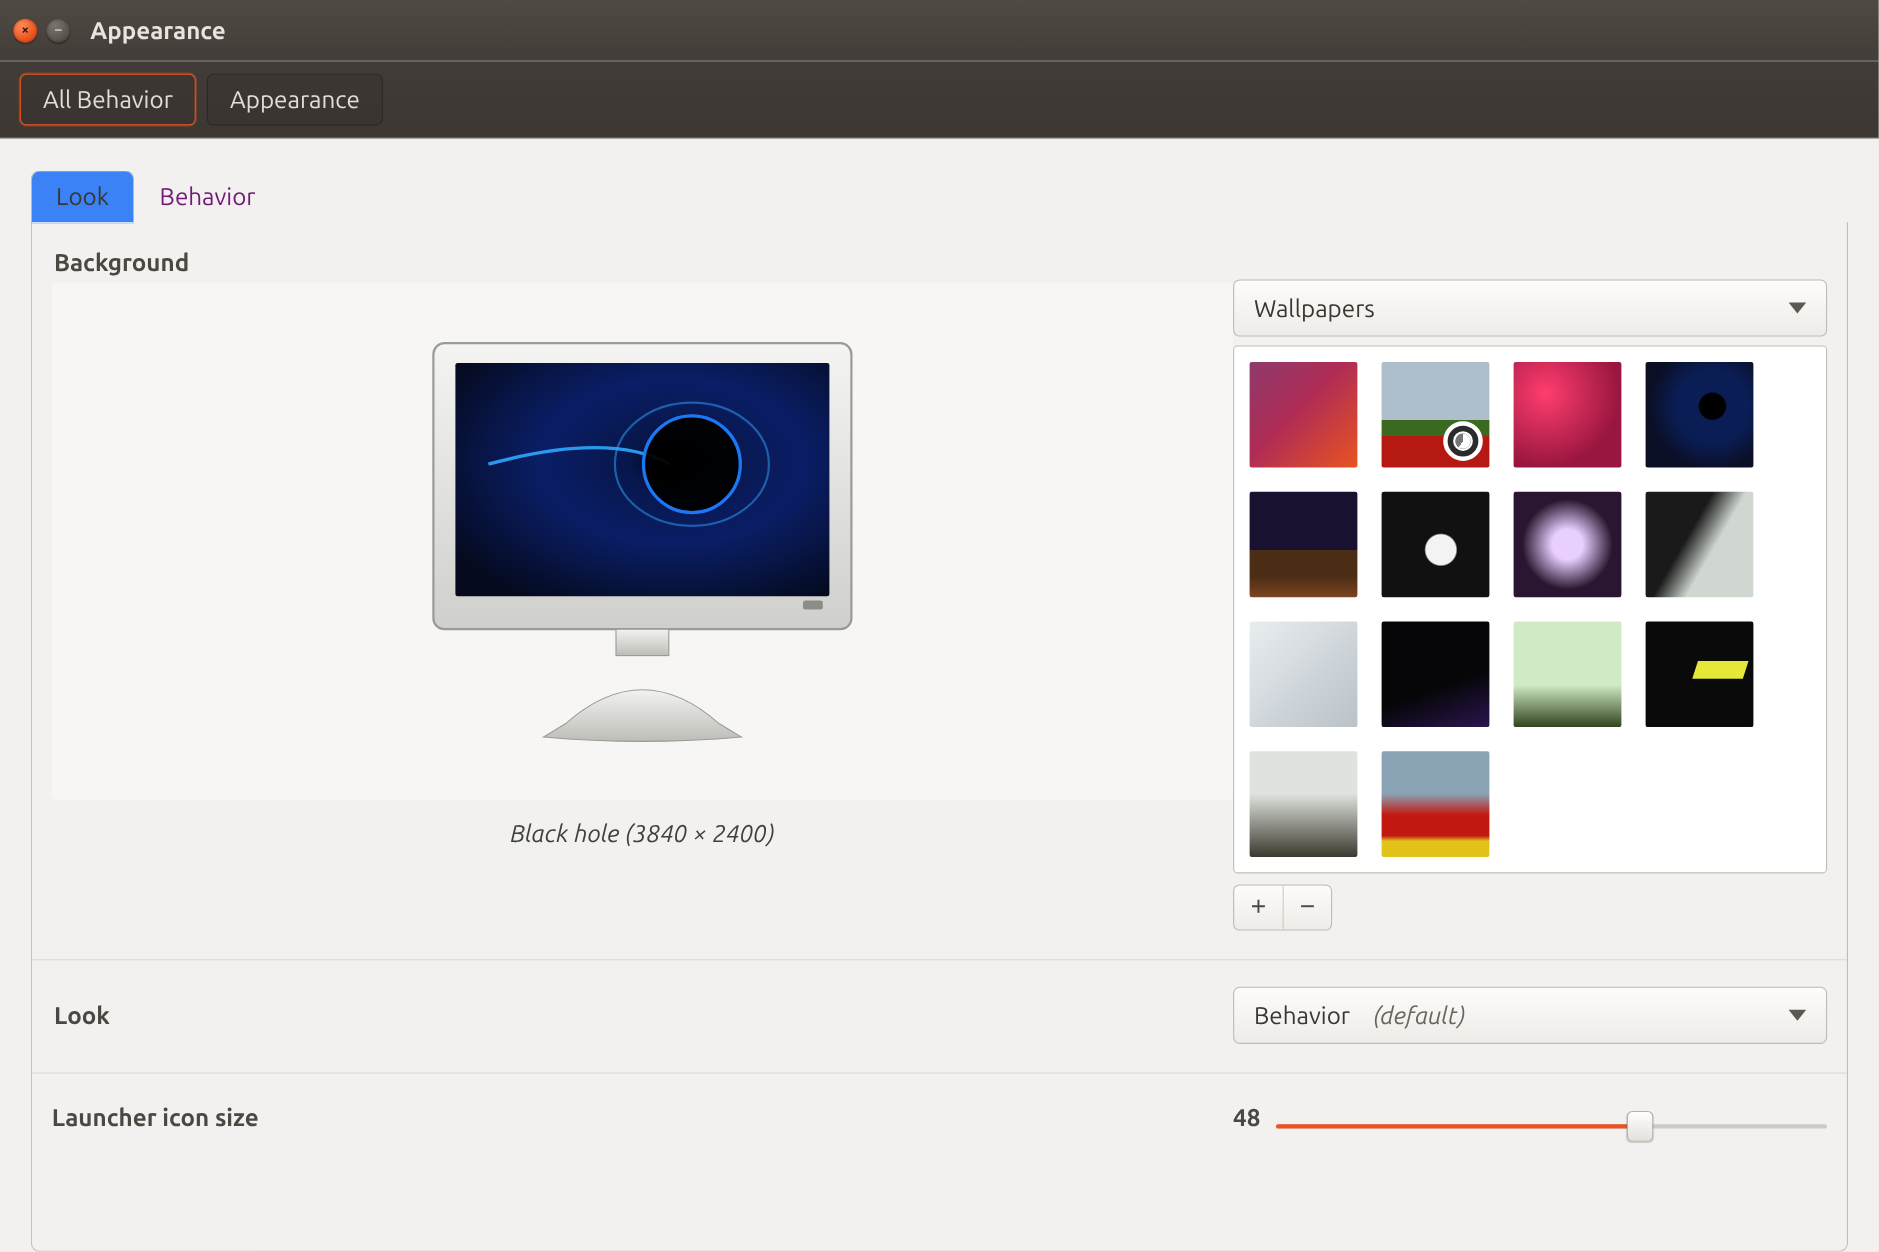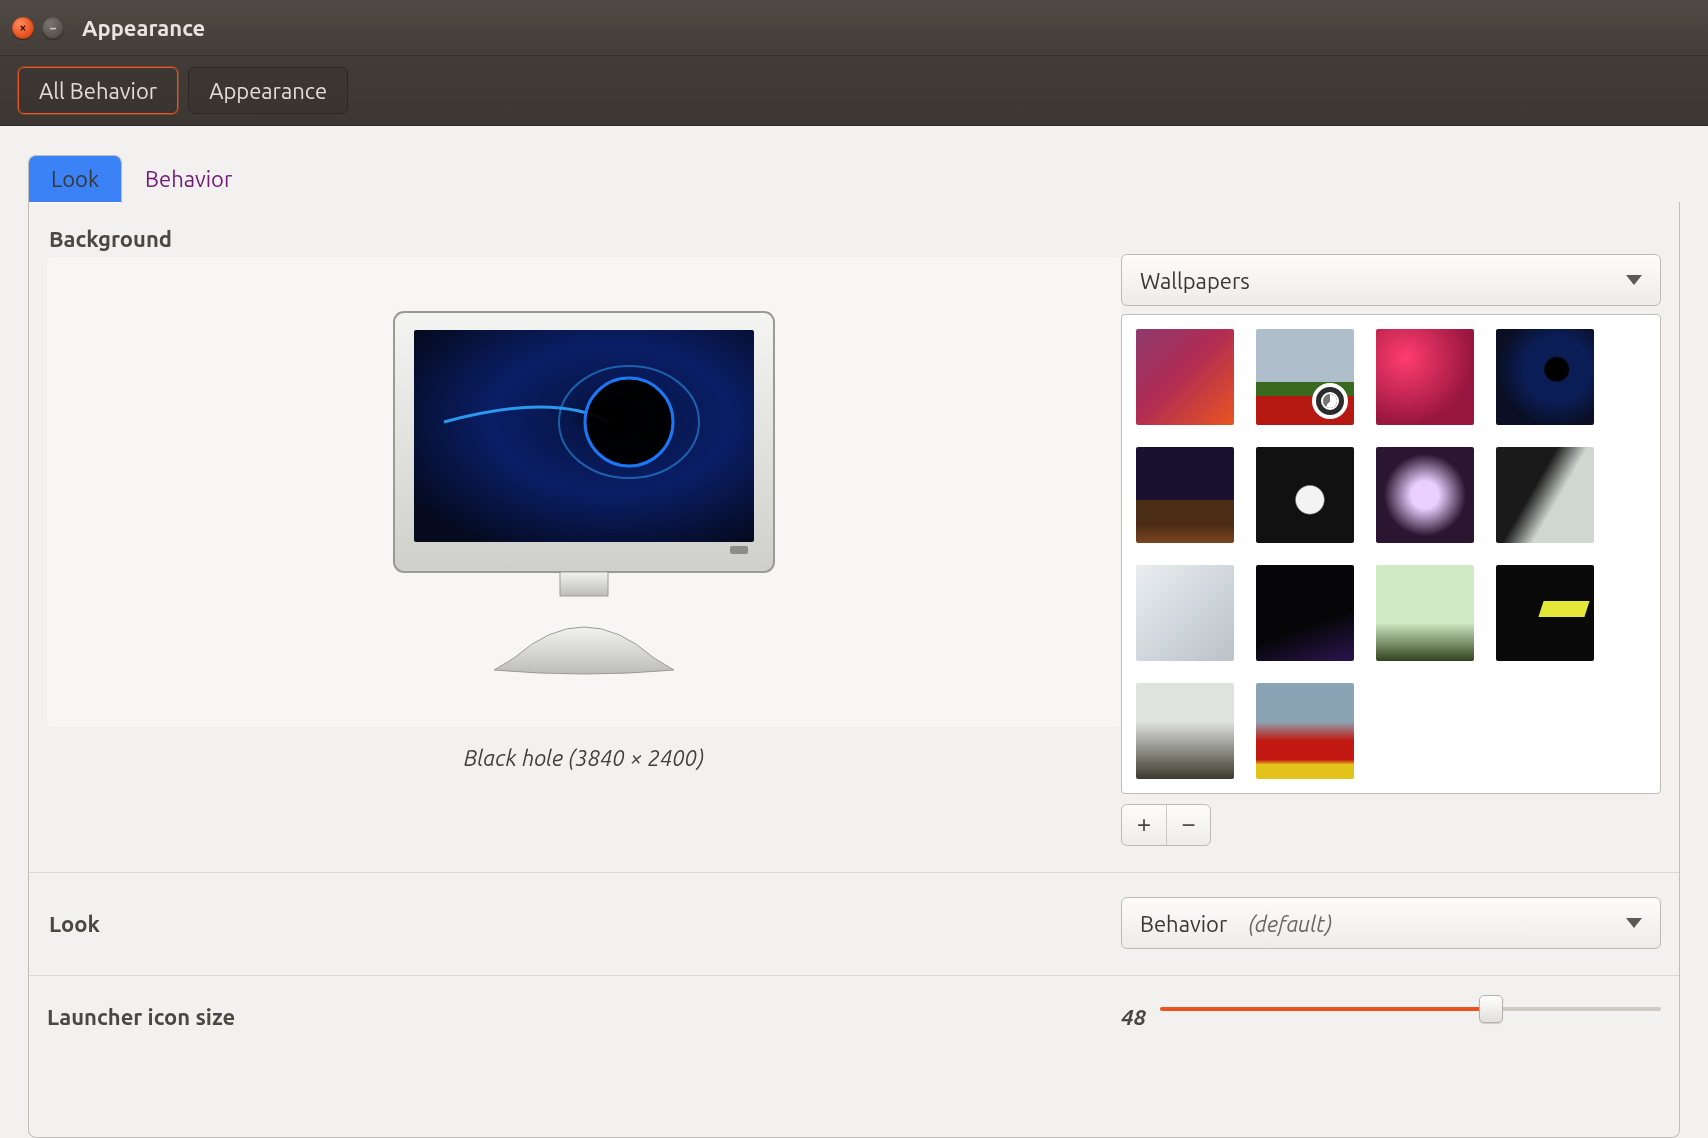--- a/index.html
+++ b/index.html
@@ -98,21 +98,21 @@
 
   
   .row-sep { height: 1px; background: #dcd8d2; margin: 26px -18px 0 -18px; }
   .form-row { display: flex; align-items: center; justify-content: space-between; padding-top: 24px; }
   .form-row .dropdown { width: 540px; }
   .dd-sub { color: #6b665f; font-style: italic; margin-left: 16px; font-weight: normal; }
 
   
   .slider-row { display: flex; align-items: center; justify-content: space-between; padding-top: 28px; gap: 18px; }
   .slider-val { font-size: 22px; color: #4b4741; font-weight: 600; }
-  .slider-wrap { flex: 1; display: flex; align-items: flex-start; gap: 14px; max-width: 540px; font-style: italic; }
+  .slider-wrap { flex: 1; display: flex; align-items: flex-end; gap: 14px; max-width: 540px; }
   .slider {
     position: relative; flex: 1; height: 10px;
   }
   .track { position: absolute; left: 0; right: 0; top: 3px; height: 4px; background: #cfcac3; border-radius: 2px; }
   .track-fill { position: absolute; left: 0; top: 3px; height: 4px; background: #e95420; border-radius: 2px; width: 66%; }
   .handle { position: absolute; top: -9px; left: 66%; transform: translateX(-50%); width: 24px; height: 28px; background: linear-gradient(to bottom,#fefefe,#e3e0db); border: 1px solid #b6b1aa; border-radius: 5px; box-shadow: 0 1px 1px rgba(0,0,0,.15); }
 
   
   .g-ubuntu  { background: linear-gradient(135deg,#8e3a6d 0%, #b02c55 45%, #e95420 100%); }
   .g-poppies { background: linear-gradient(to bottom,#aebfcb 0 55%, #3a6a1f 55% 70%, #b51912 70%); }

